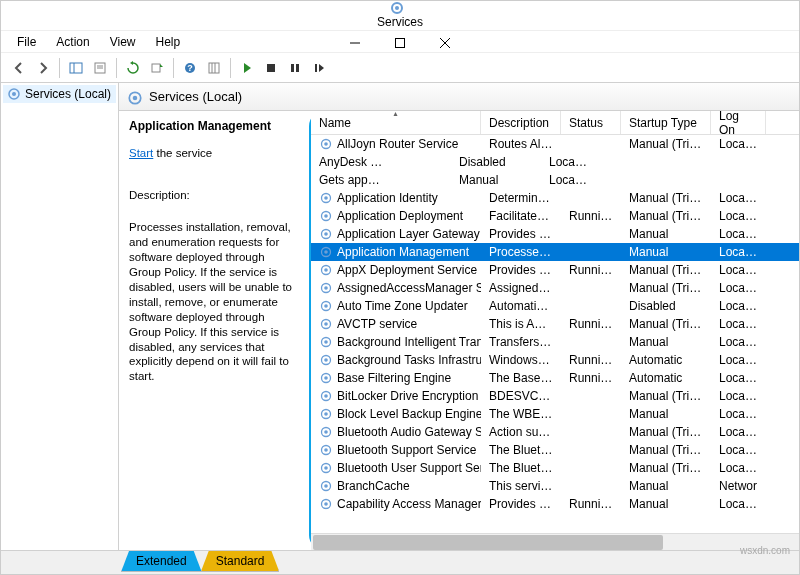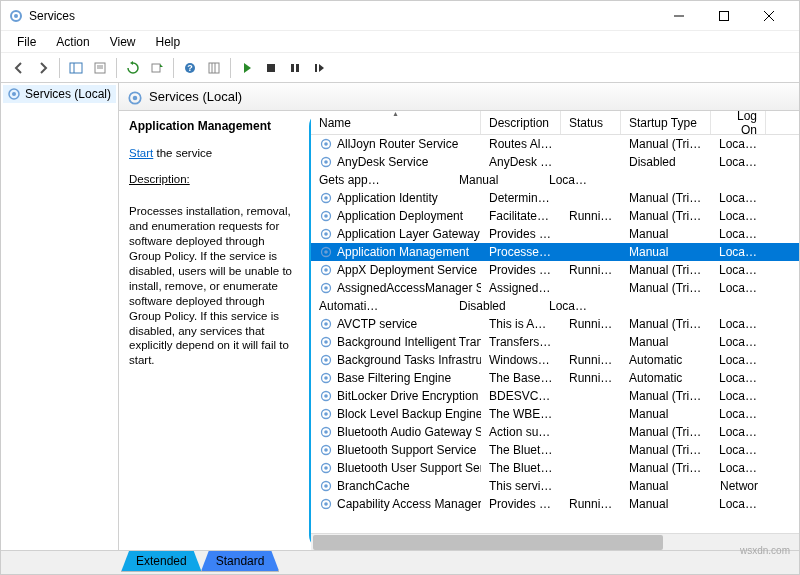--- a/index.html
+++ b/index.html
@@ -15,20 +15,21 @@
   border: 1px solid #ccc;
   display: flex;
   flex-direction: column;
 }
 .titlebar {
   height: 30px;
   display: flex;
   align-items: center;
   padding: 0 8px;
   border-bottom: 1px solid #eee;
+  flex-direction: column;
 }
 .titlebar .icon { margin-right: 6px; }
 .titlebar .title { flex: 1; font-size: 12px; }
 .win-controls { display: flex; gap: 0; }
 .win-btn { width: 45px; height: 28px; display: flex; align-items: center; justify-content: center; cursor: pointer; }
 .menubar { height: 22px; display: flex; align-items: center; padding: 0 6px; border-bottom: 1px solid #eee; }
 .menu-item { padding: 20px 10px; cursor: pointer; }
 .toolbar { height: 30px; display: flex; align-items: center; padding: 2px 6px; border-bottom: 1px solid #d0d0d0; gap: 0; }
 .tool-btn { width: 22px; height: 22px; display: flex; align-items: center; justify-content: center; border: 1px solid transparent; margin: 0 1px; cursor: pointer; border-radius: 2px; }
 .tool-sep { width: 1px; height: 20px; background: #ccc; margin: 0 4px; }
@@ -37,38 +38,38 @@
 .tree-item { display: flex; align-items: center; padding: 2px 4px; font-size: 12px; white-space: nowrap; }
 .tree-item.selected { background: #e5f3ff; }
 .gear-icon { display: inline-block; width: 14px; height: 14px; margin-right: 4px; }
 .right-pane { flex: 1; display: flex; flex-direction: column; min-width: 0; }
 .pane-header { height: 28px; display: flex; align-items: center; padding: 0 8px; background: linear-gradient(#fdfdfd, #f0f0f0); border-bottom: 1px solid #d0d0d0; font-size: 13px; }
 .pane-header .gear-icon { margin-right: 8px; }
 .pane-body { flex: 1; display: flex; min-height: 0; }
 .detail-col { width: 190px; padding: 8px 10px; font-size: 11.5px; overflow: hidden; }
 .detail-col .dname { font-weight: bold; margin-bottom: 14px; font-size: 12px; }
 .detail-col a { color: #0066cc; text-decoration: underline; cursor: pointer; }
-.detail-col .desc-head { margin-top: 14px; text-decoration: underline; }
+.detail-col .desc-head { margin-top: 30px; }
 .detail-col .desc-body { margin-top: 19px; line-height: 1.3; }
 .list-col { flex: 1; display: flex; flex-direction: column; min-width: 0; border-left: 2px solid #0ea5e9; border-radius: 15px; }
 .list-header { height: 24px; display: flex; border-bottom: 1px solid #e0e0e0; background: #fff; font-size: 12px; }
 .list-header .hcell { padding: 4px 8px; border-right: 1px solid #e5e5e5; display: flex; align-items: center; position: relative; cursor: pointer; }
 .sort-arrow { position: absolute; top: -2px; left: 50%; transform: translateX(-50%); font-size: 8px; color: #666; }
 .list-body { flex: 1; overflow: auto; }
 .row { display: flex; height: 18px; align-items: center; font-size: 12px; white-space: nowrap; }
 .row .cell { padding: 0 8px; overflow: hidden; text-overflow: ellipsis; }
 .row.selected { background: #0078d7; color: #fff; }
 .row.selected .cell { color: #fff; }
 .col-name { width: 170px; display: flex; align-items: center; }
 .col-desc { width: 80px; }
 .col-status { width: 60px; }
 .col-startup { width: 90px; }
-.col-logon { width: 55px; text-align: right; }
+.col-logon { width: 55px; }
 .tabs { height: 24px; display: flex; align-items: flex-start; border-top: 1px solid #d0d0d0; padding-left: 120px; background: #f0f0f0; }
-.tab { padding: 3px 14px; font-size: 12px; border: 1px solid #bbb; border-top: none; background: #3b82f6; margin-right: -1px; cursor: pointer; clip-path: polygon(8px 0, calc(100% - 8px) 0, 100% 100%, 0 100%); }
+.tab { padding: 3px 14px; font-size: 12px; border: 1px solid #bbb; border-top: none; background: #eab308; margin-right: -1px; cursor: pointer; clip-path: polygon(8px 0, calc(100% - 8px) 0, 100% 100%, 0 100%); }
 .tab.active { background: #0ea5e9; font-weight: normal; border-bottom-color: #bbb; }
 .watermark { position: absolute; bottom: 19px; right: 10px; font-size: 10px; color: #aaa; }
 .hscroll { height: 17px; background: #f0f0f0; border-top: 1px solid #ddd; display: flex; align-items: center; }
 .hscroll .thumb { height: 15px; background: #c0c0c0; width: 350px; margin-left: 2px; border-radius: 2px; }
 svg { display: block; }
 </style>
 </head>
 <body>
 
 <div class="titlebar">
@@ -246,29 +247,20 @@
                   </svg>
                 </span>
                 <span>AllJoyn Router Service</span>
               </div>
               <div class="cell col-desc">Routes AllJo...</div>
               <div class="cell col-status"></div>
               <div class="cell col-startup">Manual (Trig...</div>
               <div class="cell col-logon">Local Se</div>
             </div>
             <div class="row">
-              <div class="cell col-name">
-                <span class="gear-icon">
-                  <svg width="14" height="14" viewBox="0 0 14 14">
-                    <circle cx="7" cy="7" r="4.5" fill="none" stroke="#6a9ed6" stroke-width="1.3"></circle>
-                    <circle cx="7" cy="7" r="1.8" fill="#6a9ed6"></circle>
-                  </svg>
-                </span>
-                <span>AnyDesk Service</span>
-              </div>
               <div class="cell col-desc">AnyDesk su...</div>
               <div class="cell col-status"></div>
               <div class="cell col-startup">Disabled</div>
               <div class="cell col-logon">Local Sy</div>
             </div>
             <div class="row">
               <div class="cell col-desc">Gets apps re...</div>
               <div class="cell col-status"></div>
               <div class="cell col-startup">Manual</div>
               <div class="cell col-logon">Local Sy</div>
@@ -357,20 +349,29 @@
                   </svg>
                 </span>
                 <span>AssignedAccessManager Se...</span>
               </div>
               <div class="cell col-desc">AssignedAc...</div>
               <div class="cell col-status"></div>
               <div class="cell col-startup">Manual (Trig...</div>
               <div class="cell col-logon">Local Sy</div>
             </div>
             <div class="row">
+              <div class="cell col-name">
+                <span class="gear-icon">
+                  <svg width="14" height="14" viewBox="0 0 14 14">
+                    <circle cx="7" cy="7" r="4.5" fill="none" stroke="#6a9ed6" stroke-width="1.3"></circle>
+                    <circle cx="7" cy="7" r="1.8" fill="#6a9ed6"></circle>
+                  </svg>
+                </span>
+                <span>Auto Time Zone Updater</span>
+              </div>
               <div class="cell col-desc">Automatica...</div>
               <div class="cell col-status"></div>
               <div class="cell col-startup">Disabled</div>
               <div class="cell col-logon">Local Se</div>
             </div>
             <div class="row">
               <div class="cell col-name">
                 <span class="gear-icon">
                   <svg width="14" height="14" viewBox="0 0 14 14">
                     <circle cx="7" cy="7" r="4.5" fill="none" stroke="#6a9ed6" stroke-width="1.3"></circle>

